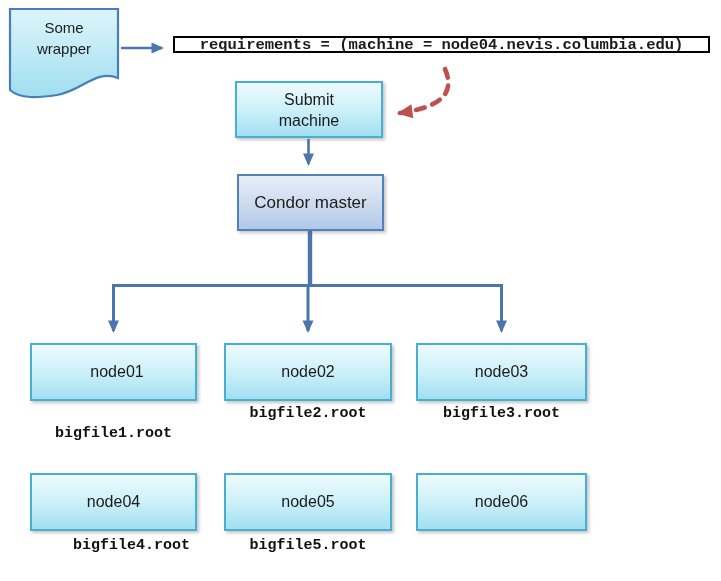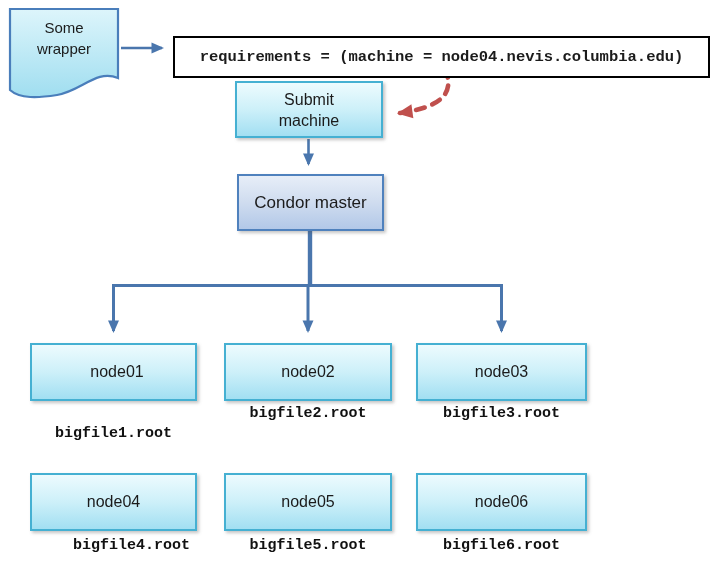--- a/index.html
+++ b/index.html
@@ -84,21 +84,21 @@
     <path d="M113.5 284 V331" fill="none" stroke="#4a76ad" stroke-width="3" marker-end="url(#blueHead)"></path>
     <path d="M308 287 V331" fill="none" stroke="#4a76ad" stroke-width="3" marker-end="url(#blueHead)"></path>
     <path d="M501.5 284 V331" fill="none" stroke="#4a76ad" stroke-width="3" marker-end="url(#blueHead)"></path>
   </svg>
 
   <div class="wrapper-text">
     <span>Some</span>
     <span>wrapper</span>
   </div>
 
-  <div class="box req-box" style="left:173px;top:36px;width:537px;height:42px;">
+  <div class="box req-box" style="left:173px;top:36px;width:537px;height:17px;">
     <span>requirements = (machine = node04.nevis.columbia.edu)</span>
   </div>
 
   <div class="box cyan-box two-line" style="left:235px;top:81px;width:148px;height:57px;">
     <div>
       <span>Submit</span>
       <span>machine</span>
     </div>
   </div>
 
@@ -125,15 +125,14 @@
   </div>
   <div class="box cyan-box" style="left:224px;top:473px;width:168px;height:58px;">
     <span>node05</span>
   </div>
   <div class="box cyan-box" style="left:416px;top:473px;width:171px;height:58px;">
     <span>node06</span>
   </div>
 
   <div class="mono-label" style="left:48px;top:537px;width:167px;">bigfile4.root</div>
   <div class="mono-label" style="left:224px;top:537px;width:168px;">bigfile5.root</div>
-  <div class="mono-label" style="left:416px;top:537px;width:171px;">bigfile6.root</div>
 
 </div>
 
 </body></html>

